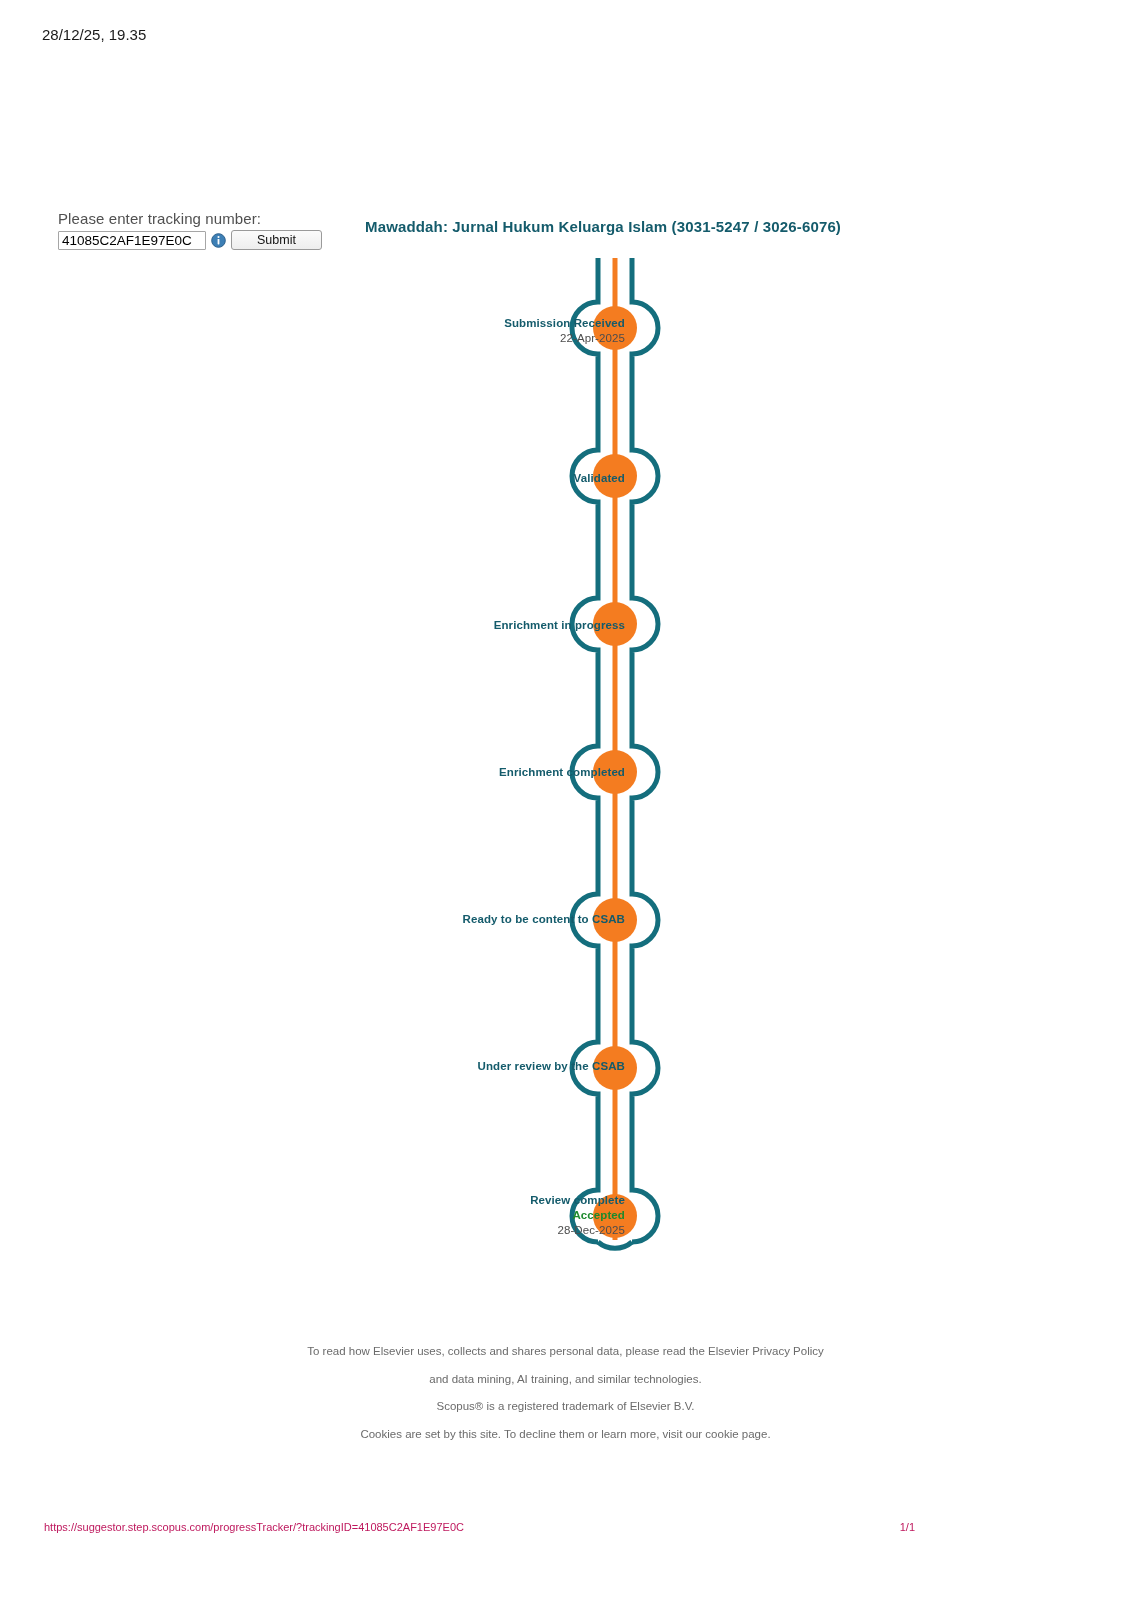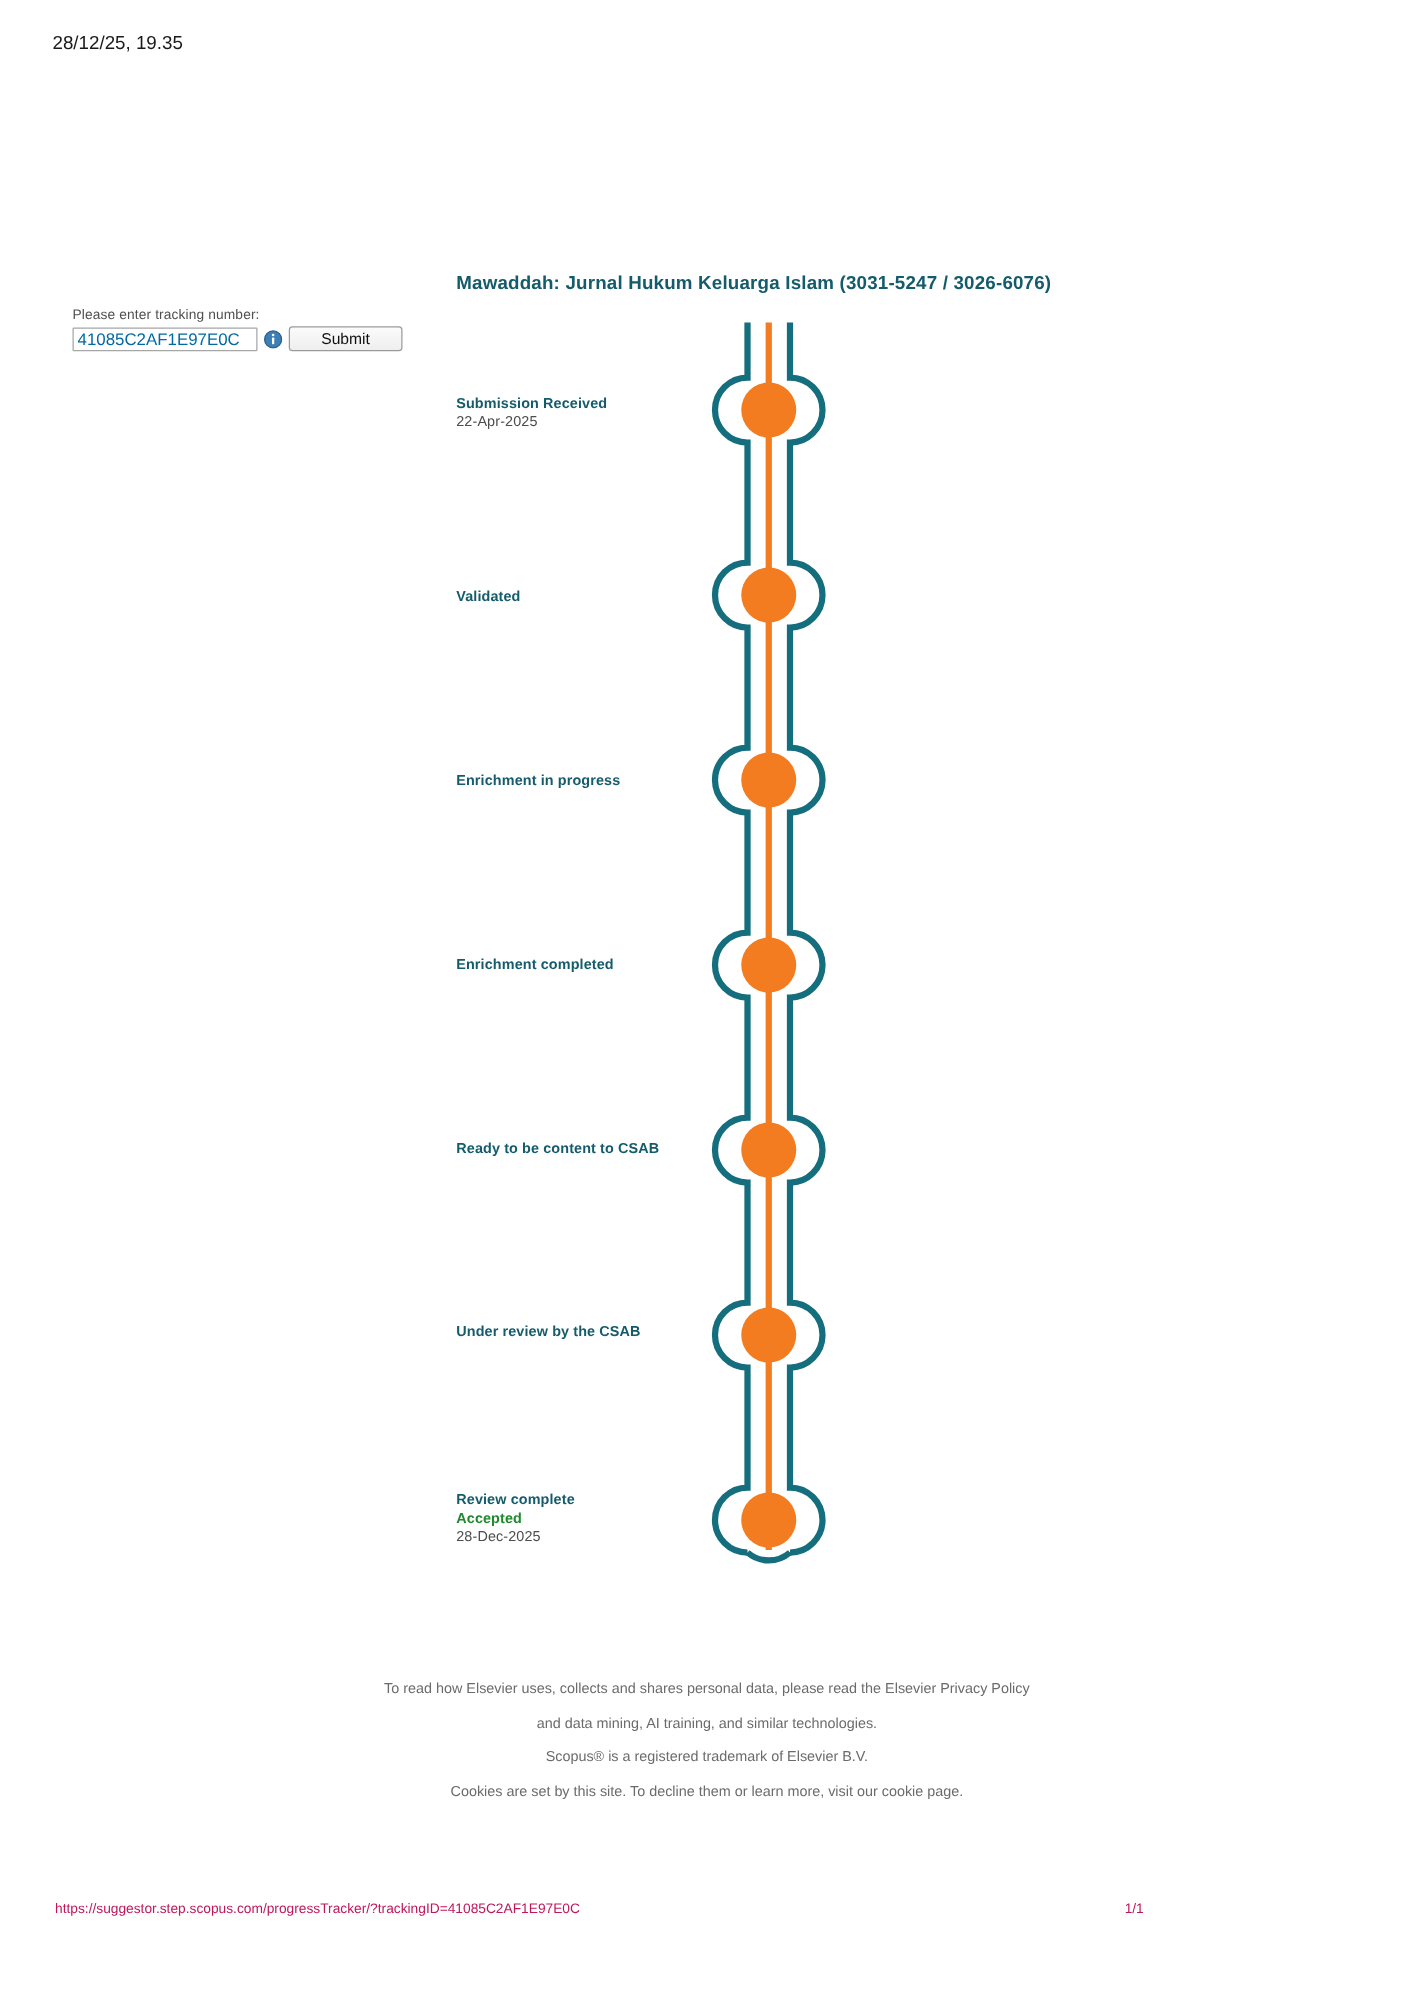--- a/index.html
+++ b/index.html
@@ -43,41 +43,40 @@
   }
 
   
   .tracking-form {
     position: absolute;
     left: 58px;
     top: 210px;
     width: 260px;
   }
   .tracking-label {
-    font-size: 11px;
+    font-size: 15px;
     color: #505050;
     letter-spacing: 0.1px;
     margin-bottom: 3px;
     white-space: nowrap;
-    margin-top: 36px;
   }
   .tracking-row {
     display: flex;
     align-items: center;
     gap: 5px;
   }
   .tracking-input {
     width: 148px;
     height: 19px;
     box-sizing: border-box;
     border: 1px solid #a6a6a6;
     background: #ffffff;
     font-family: "Liberation Sans", sans-serif;
     font-size: 13.5px;
-    color: #0369a1;
+    color: #000000;
     padding: 1px 3px;
     border-radius: 1px;
   }
   .info-icon {
     width: 15px;
     height: 15px;
     flex: 0 0 15px;
     display: block;
   }
   .submit-button {
@@ -119,21 +118,21 @@
     left: 560px;
     top: 0;
     width: 110px;
     height: 1010px;
     display: block;
   }
   .step-label {
     position: absolute;
     left: 365px;
     width: 260px;
-    text-align: left;
+    text-align: right;
   }
   .step-title {
     font-size: 11.5px;
     font-weight: bold;
     color: #145b6b;
     letter-spacing: 0.1px;
     line-height: 15px;
     white-space: nowrap;
   }
   .step-status {

